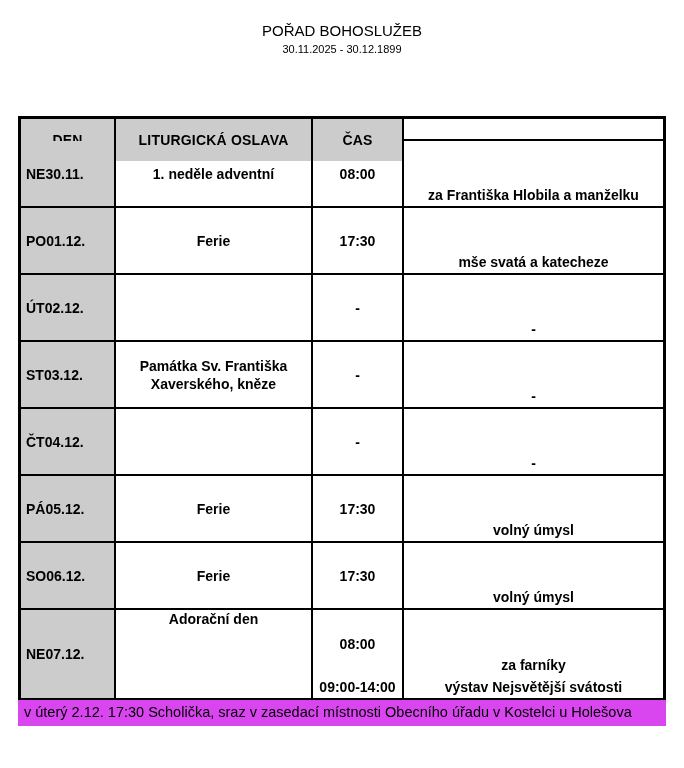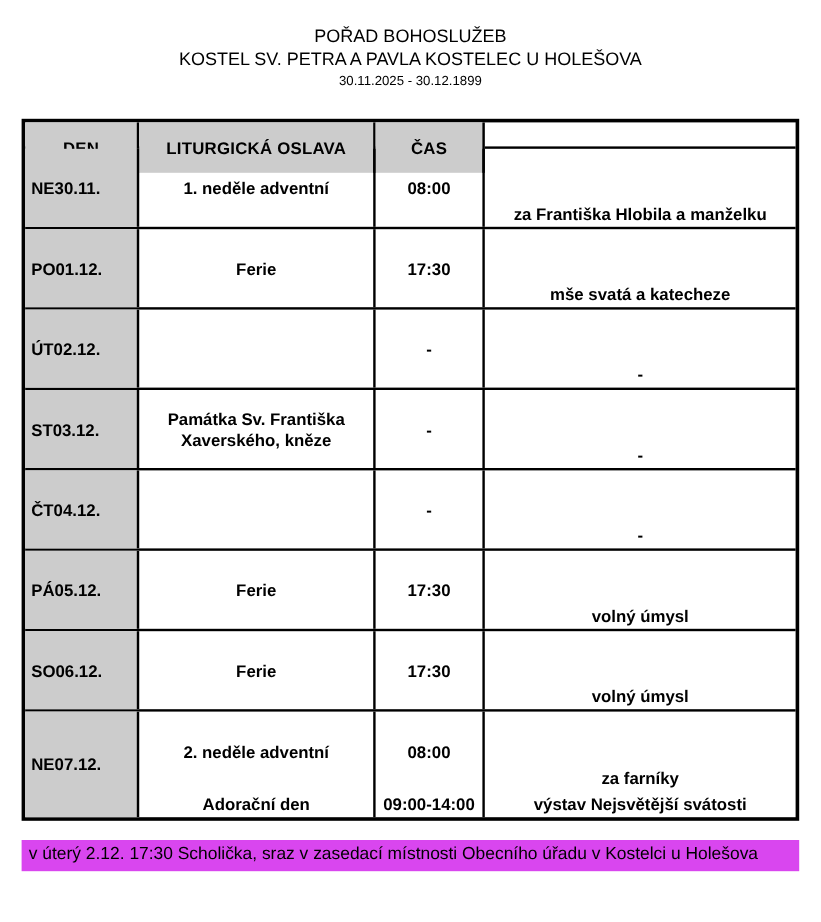--- a/index.html
+++ b/index.html
@@ -26,21 +26,21 @@
     line-height: 19px;
   }
   .title-dates {
     font-size: 11px;
     font-weight: normal;
     line-height: 19px;
   }
   .schedule-table {
     position: absolute;
     left: 18px;
-    top: 99px;
+    top: 116px;
     width: 648px;
     box-sizing: border-box;
     border: 3px solid #000000;
     background: #ffffff;
   }
   .trow {
     display: grid;
     grid-template-columns: 95px 197px 91px 1fr;
     box-sizing: border-box;
     border-top: 2px solid #000000;
@@ -120,21 +120,20 @@
     padding: 2px 6px 3px 6px;
   }
 </style>
 </head>
 <body>
 
 <div class="page">
 
   <div class="titles">
     <div class="title-main">POŘAD BOHOSLUŽEB</div>
-    <div class="title-sub">KOSTEL SV. PETRA A PAVLA KOSTELEC U HOLEŠOVA</div>
     <div class="title-dates">30.11.2025 - 30.12.1899</div>
   </div>
 
   <div class="schedule-table">
 
     <div class="trow trow-header">
       <div class="c hcell">DEN</div>
       <div class="c hcell">LITURGICKÁ OSLAVA</div>
       <div class="c hcell">ČAS</div>
       <div class="c hcell">ÚMYSL MŠE SVATÉ</div>
@@ -209,21 +208,20 @@
       <div class="c val-cell">17:30</div>
       <div class="c val-cell">volný úmysl</div>
     </div>
 
     <div class="trow trow-last">
       <div class="c day-cell">
         <span>NE</span>
         <span>07.12.</span>
       </div>
       <div class="c dual-cell">
-        <div class="sub1">2. neděle adventní</div>
         <div class="sub2">Adorační den</div>
       </div>
       <div class="c dual-cell">
         <div class="sub1">08:00</div>
         <div class="sub2">09:00-14:00</div>
       </div>
       <div class="c dual-cell">
         <div class="sub1">za farníky</div>
         <div class="sub2">výstav Nejsvětější svátosti</div>
       </div>

